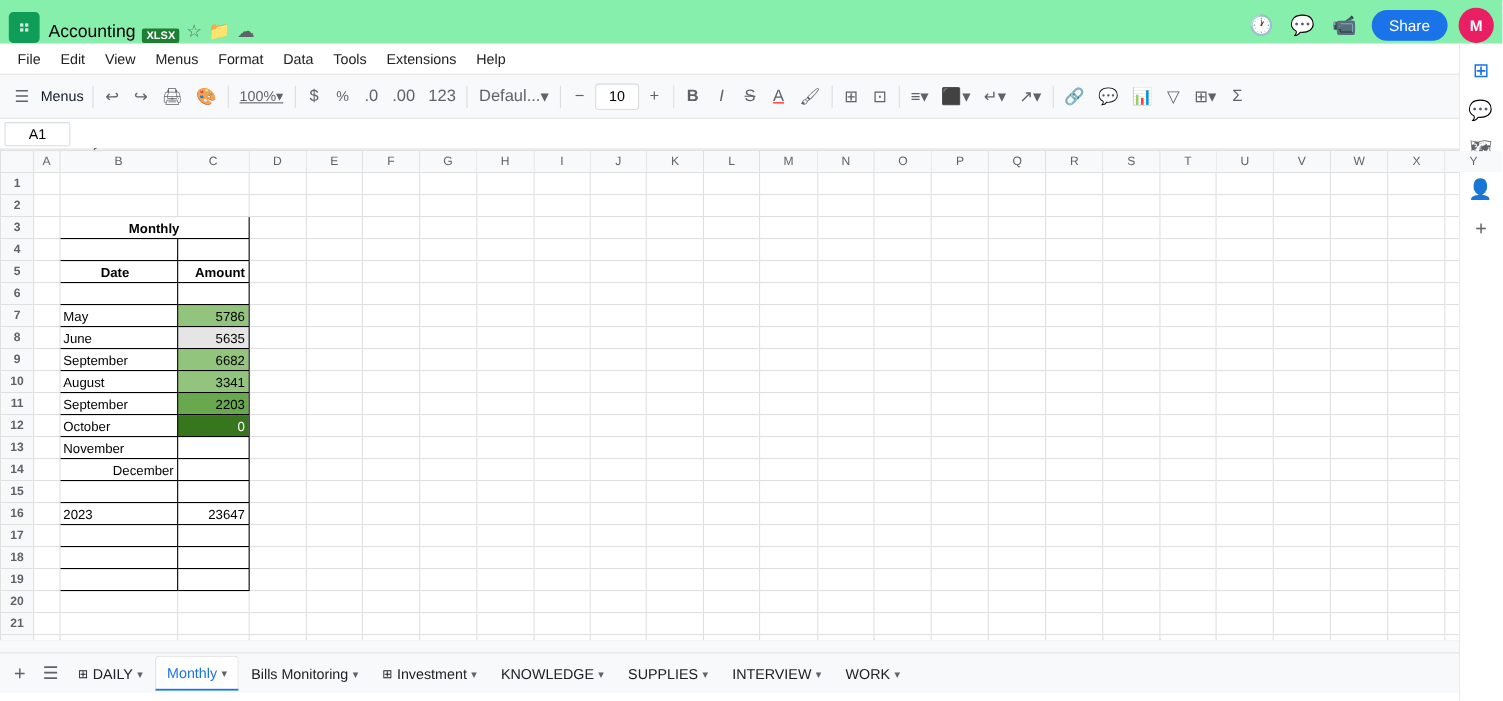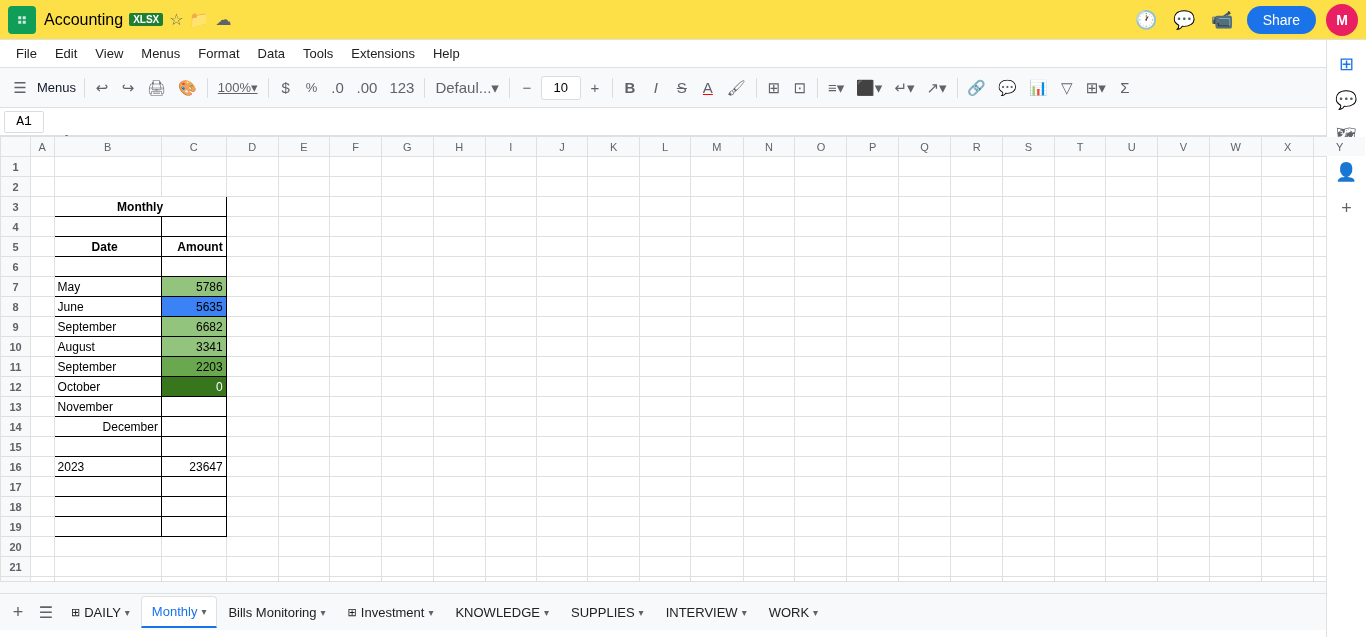--- a/index.html
+++ b/index.html
@@ -1,21 +1,21 @@
 <!DOCTYPE html>
 <html><head>
   <meta charset="utf-8">
   <style>
     * { box-sizing: border-box; margin: 0; padding: 0; }
     body { font-family: Arial, sans-serif; font-size: 13px; background: #fff; overflow: hidden; }
 
     
     .top-bar {
-      display: flex; align-items: center; height: 40px; padding: 0 8px;
-      background: #fde047; border-bottom: 1px solid #e0e0e0;
+      display: flex; align-items: flex-end; height: 40px; padding: 0 8px;
+      background: #86efac; border-bottom: 1px solid #e0e0e0;
     }
     .app-icon {
       width: 28px; height: 28px; background: #0f9d58; border-radius: 4px;
       display: flex; align-items: center; justify-content: center; margin-right: 8px;
       flex-shrink: 0;
     }
     .app-icon svg { width: 18px; height: 18px; }
     .doc-title { font-size: 16px; font-weight: 500; margin-right: 6px; }
     .badge-xlsx {
       background: #1e7e34; color: #fff; font-size: 10px; font-weight: bold;
@@ -69,22 +69,22 @@
     .tb-bold { font-weight: bold; }
     .tb-italic { font-style: italic; }
     .tb-strike { text-decoration: line-through; }
 
     
     .formula-bar {
       display: flex; align-items: center; height: 28px; border-bottom: 1px solid #e0e0e0;
       padding: 0 4px; background: #fff;
     }
     .cell-ref {
-      border: 1px solid #dadce0; border-radius: 2px; width: 40px; height: 22px;
-      font-size: 13px; padding: 0 4px; text-align: center; margin-right: 16px; font-family: Liberation Mono, monospace;
+      border: 1px solid #dadce0; border-radius: 2px; width: 60px; height: 22px;
+      font-size: 13px; padding: 0 4px; text-align: center; margin-right: 16px;
     }
     .fx-label { color: #5f6368; font-size: 13px; margin-right: 6px; padding: 0 4px; margin-top: 36px; }
     .formula-input {
       flex: 1; border: none; outline: none; font-size: 13px; color: #202124;
     }
 
     
     .spreadsheet-container {
       display: flex; flex-direction: column; flex: 1; overflow: hidden;
       height: calc(100vh - 180px);
@@ -516,21 +516,21 @@
             <td></td>
             <td></td>
             <td></td>
             <td></td>
             <td></td>
           </tr>
           <tr>
             <th class="row-header">8</th>
             <td></td>
             <td style="border: 1px solid rgb(0, 0, 0);">June</td>
-            <td style="text-align: right; background: #3b82f6; color: rgb(0, 0, 0); border: 1px solid rgb(0, 0, 0);">5635</td>
+            <td style="text-align: right; background: #e5e5e5; color: rgb(0, 0, 0); border: 1px solid rgb(0, 0, 0);">5635</td>
             <td></td>
             <td></td>
             <td></td>
             <td></td>
             <td></td>
             <td></td>
             <td></td>
             <td></td>
             <td></td>
             <td></td>

